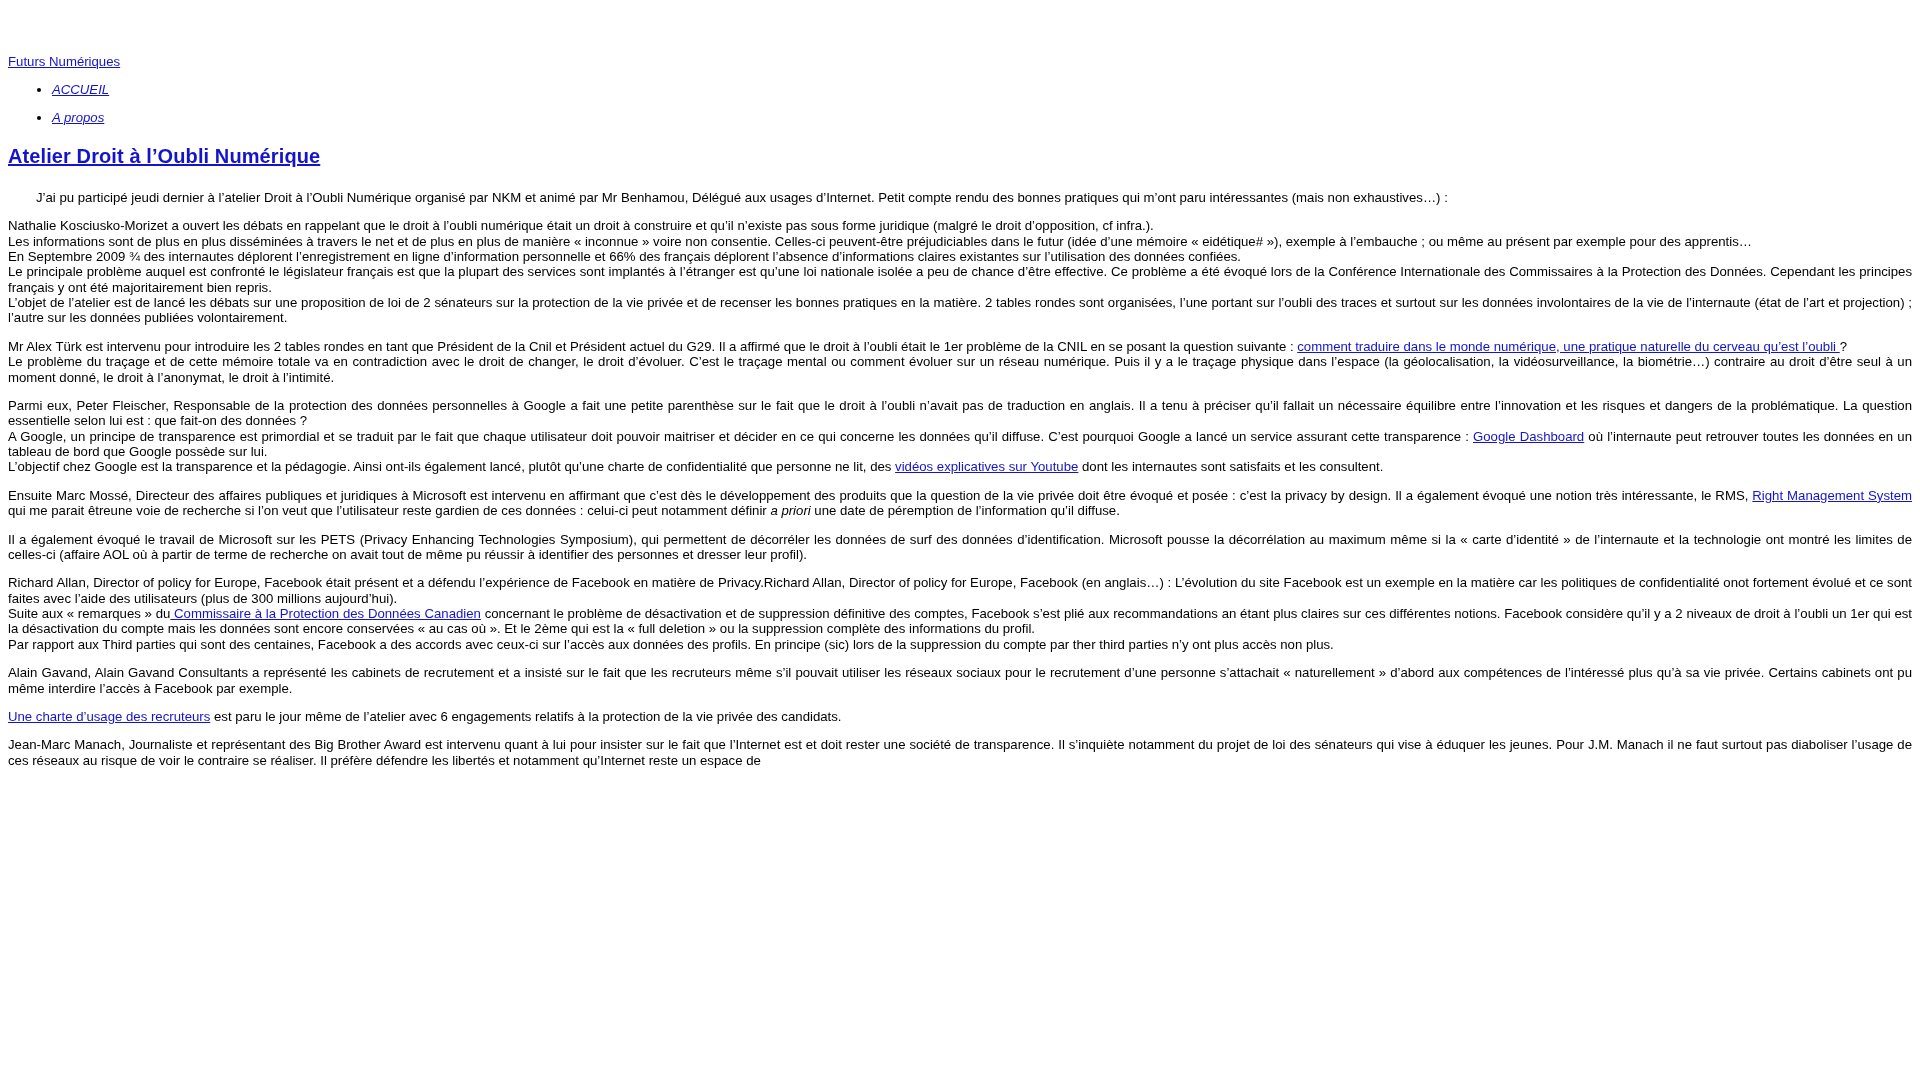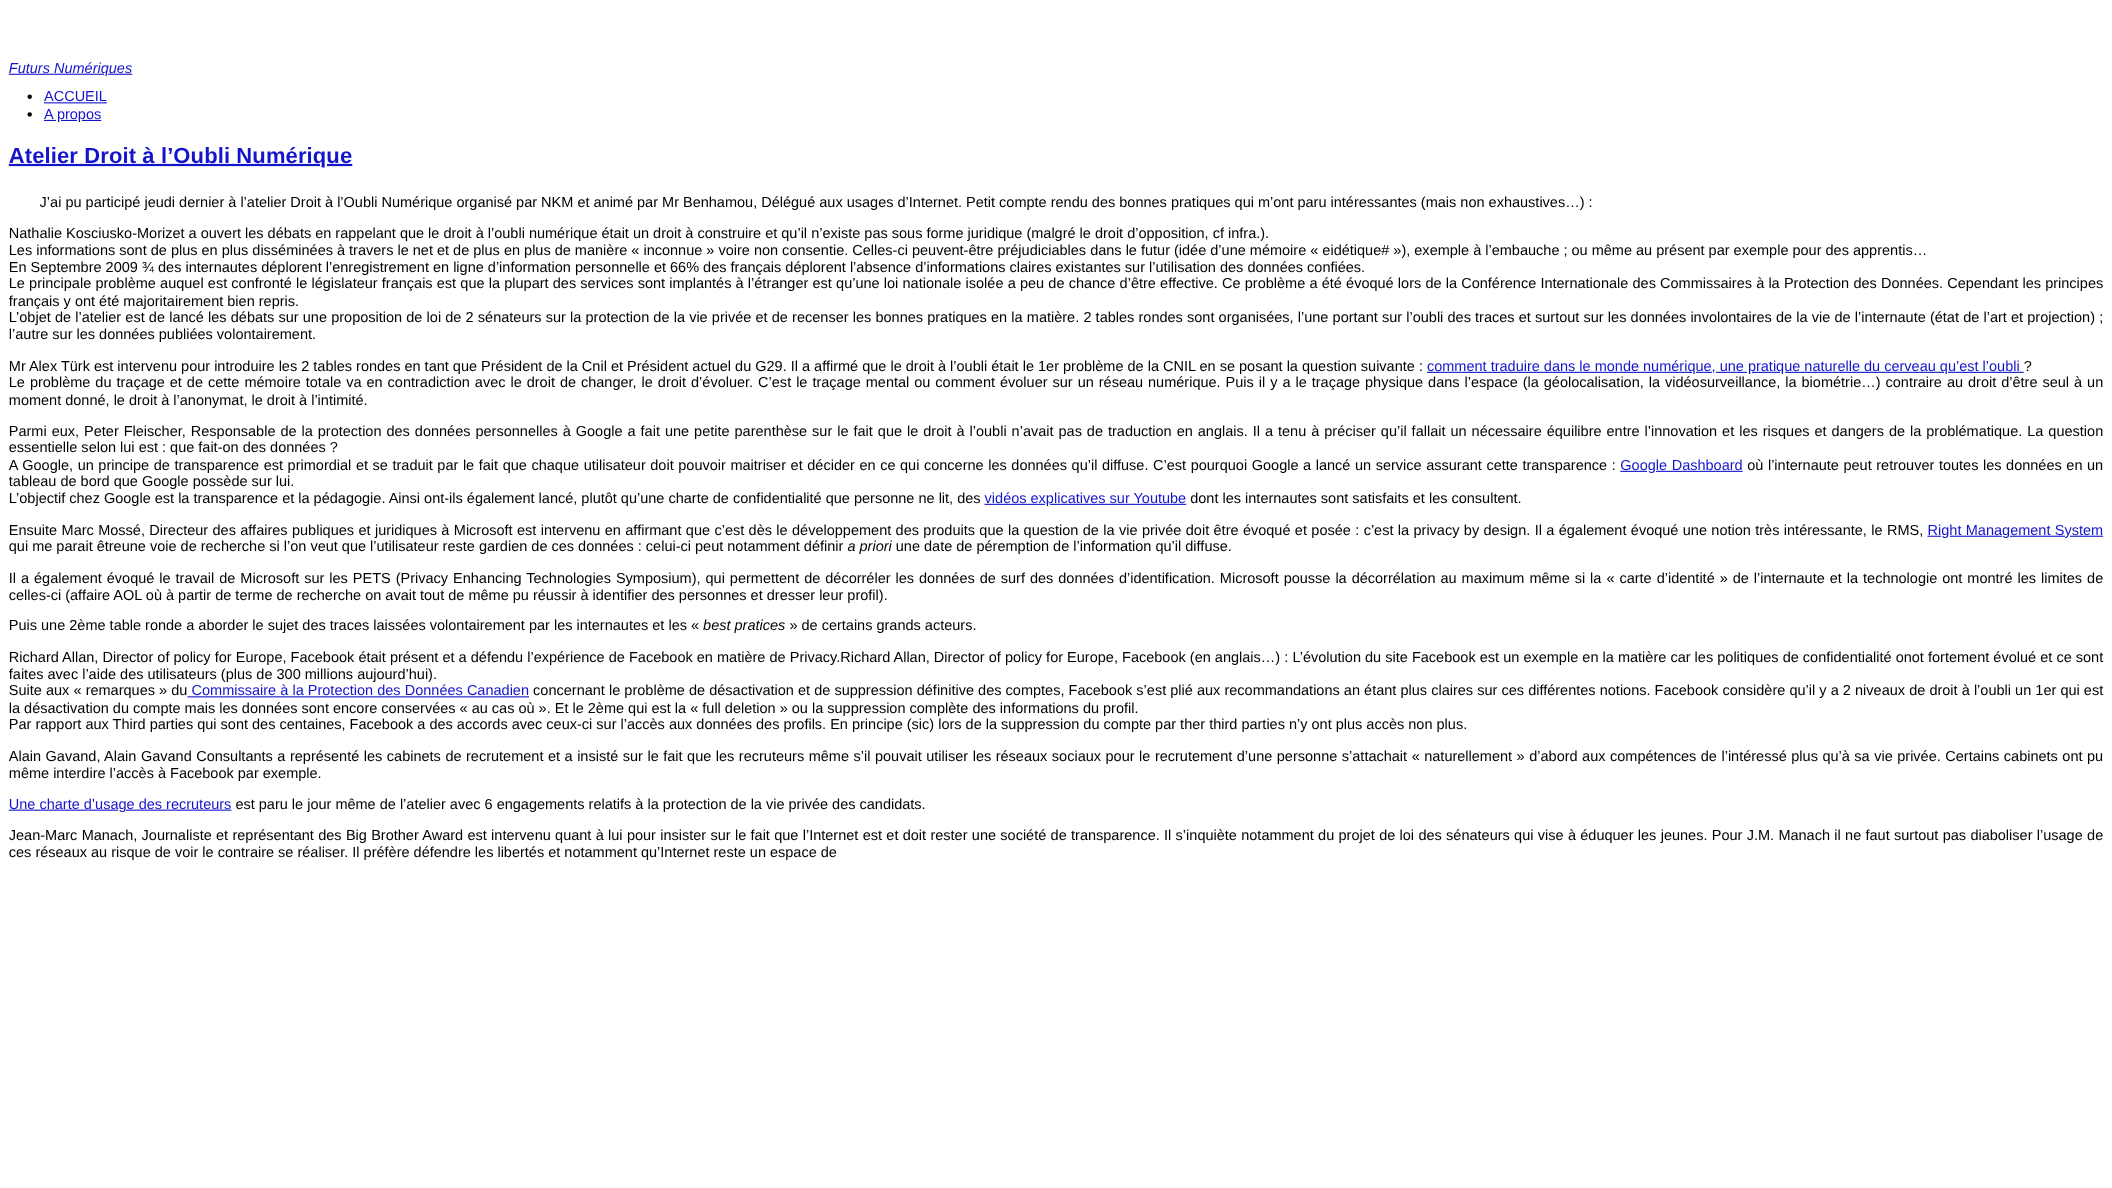--- a/index.html
+++ b/index.html
@@ -23,38 +23,38 @@
     width: 1920px;
   }
   a, .link {
     color: #1414cc;
     text-decoration: underline;
     cursor: pointer;
   }
   .site-title-wrap {
     margin: 0;
     padding-top: 54px;
-    font-style: italic;
   }
   .site-title {
     font-size: 13.2px;
     font-weight: normal;
     color: #1414cc;
     text-decoration: underline;
     display: inline;
   }
   ul.nav {
     margin: 10px 0 0 0;
     padding-left: 32px;
     list-style-type: disc;
   }
   ul.nav li {
-    margin: 0;
+    margin: 12px;
     padding: 0;
     line-height: 1.22;
+    font-style: italic;
   }
   ul.nav li a {
     font-size: 13.2px;
   }
   h1.post-title {
     font-size: 20px;
     font-weight: bold;
     color: #1414cc;
     text-decoration: underline;
     margin: 19px 0 0 0;
@@ -111,21 +111,20 @@
 
 
   <p class="para gap"><span>Parmi eux, </span><strong>Peter Fleischer, Responsable de la protection des données personnelles à  Google</strong><span> a fait une petite parenthèse sur le fait que le droit à l’oubli n’avait pas de traduction en anglais. Il a tenu à préciser qu’il fallait un nécessaire équilibre entre l’innovation et les risques et dangers de la problématique. La question essentielle selon lui est : que fait-on des données ?</span></p>
   <p class="para"><span>A Google, un principe de transparence est primordial et se traduit par le fait que chaque utilisateur doit pouvoir maitriser et décider en ce qui concerne les données qu’il diffuse. C’est pourquoi Google a lancé un service assurant cette transparence : </span><a href="#">Google Dashboard</a><span> où l’internaute peut retrouver toutes les données en un tableau de bord que Google possède sur lui.</span></p>
   <p class="para"><span>L’objectif chez Google est la transparence et la pédagogie. Ainsi ont-ils également lancé, plutôt qu’une charte de confidentialité que personne ne lit, des </span><a href="#">vidéos explicatives sur Youtube</a><span> dont les internautes sont satisfaits et les consultent.</span></p>
 
   <p class="para gap"><span>Ensuite </span><strong>Marc Mossé, Directeur des affaires publiques et juridiques à Microsoft</strong><span> est intervenu en affirmant que c’est dès le développement des produits que la question de la vie privée doit être évoqué et posée : c’est la privacy by design. Il a également évoqué une notion très intéressante, le RMS, </span><a href="#">Right Management System</a><span> qui me parait êtreune voie de recherche si l’on veut que l’utilisateur reste gardien de ces données : celui-ci peut notamment définir </span><em>a priori</em><span> une date de péremption de l’information qu’il diffuse.</span></p>
 
   <p class="para gap">Il a également évoqué le travail de Microsoft sur les PETS (Privacy Enhancing Technologies Symposium), qui permettent de décorréler les données de surf des données d’identification. Microsoft pousse la décorrélation au maximum même si la « carte d’identité » de l’internaute et la technologie ont montré les limites de celles-ci (affaire AOL où à partir de terme de recherche on avait tout de même pu réussir à identifier des personnes et dresser leur profil).</p>
 
-  <p class="para gap"><span>Puis une 2ème table ronde a aborder le sujet des traces laissées volontairement par les internautes et les « </span><em>best pratices</em><span> » de certains grands acteurs.</span></p>
 
   <p class="para gap"><strong>Richard Allan, Director of policy for Europe, Facebook</strong><span> était présent et a défendu l’expérience de Facebook en matière de Privacy.Richard Allan, Director of policy for Europe, Facebook (en anglais…) : L’évolution du site Facebook est un exemple en la matière car les politiques de confidentialité onot fortement évolué et ce sont faites avec l’aide des utilisateurs (plus de 300 millions aujourd’hui).</span></p>
   <p class="para"><span>Suite aux « remarques » du</span><a href="#"> Commissaire à la Protection des Données Canadien</a><span> concernant le problème de désactivation et de suppression définitive des comptes, Facebook s’est plié aux recommandations an étant plus claires sur ces différentes notions. Facebook considère qu’il y a 2 niveaux de droit à l’oubli un 1er qui est la désactivation du compte mais les données sont encore conservées « au cas où ». Et le 2ème qui est la « full deletion » ou la suppression complète des informations du profil.</span></p>
   <p class="para">Par rapport aux Third parties qui sont des centaines, Facebook a des accords avec ceux-ci sur l’accès aux données des profils. En principe (sic) lors de la suppression du compte par ther third parties n’y ont plus accès non plus.</p>
 
   <p class="para gap"><strong>Alain Gavand, Alain Gavand Consultants</strong><span> a représenté les cabinets de recrutement et a insisté sur le fait que les recruteurs même s’il pouvait utiliser les réseaux sociaux pour le recrutement d’une personne s’attachait « naturellement » d’abord aux compétences de l’intéressé plus qu’à sa vie privée. Certains cabinets ont pu même interdire l’accès à Facebook par exemple.</span></p>
 
   <p class="para gap"><a href="#">Une charte d’usage des recruteurs</a><span> est paru le jour même de l’atelier avec 6 engagements relatifs à la protection de la vie privée des candidats.</span></p>
 
   <p class="para gap"><strong>Jean-Marc Manach, Journaliste et représentant des Big Brother Award</strong><span> est intervenu quant à lui pour insister sur le fait que l’Internet est et doit rester une société de transparence. Il s’inquiète notamment du projet de loi des sénateurs qui vise à éduquer les jeunes. Pour J.M. Manach il  ne faut surtout pas diaboliser l’usage de ces réseaux au risque de voir le contraire se réaliser. Il préfère défendre les libertés et notamment qu’Internet reste un espace de</span></p>

